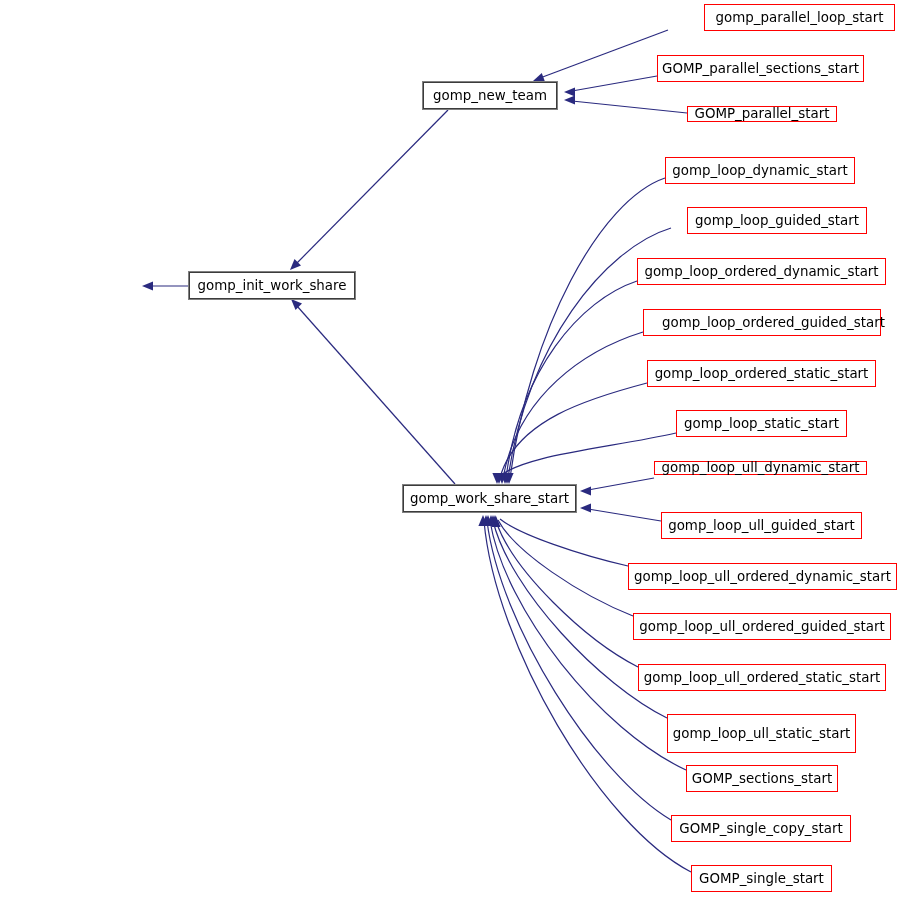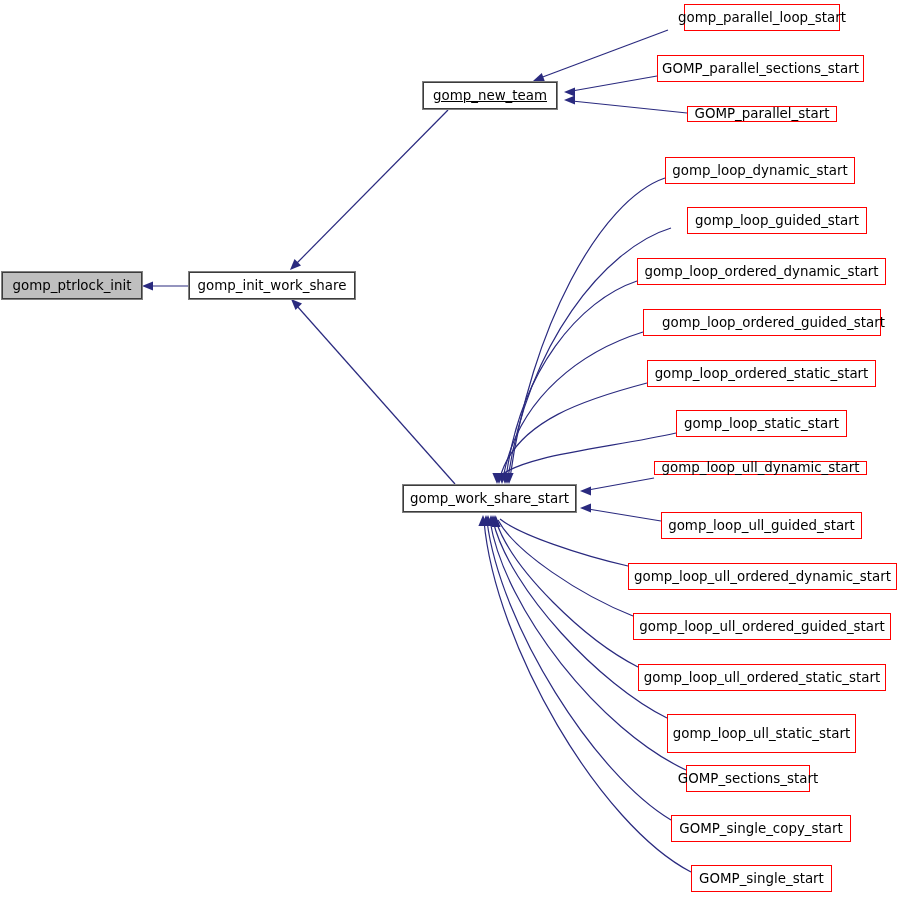--- a/index.html
+++ b/index.html
@@ -102,33 +102,30 @@
       <polygon points="0,0 -11,-4.6 -11,4.6" fill="#2a2a7f" transform="translate(493,515) rotate(-90)"></polygon>
       <path d="M 667,718 C 600,685 510,590 493,521" fill="none" stroke="#2a2a7f" stroke-width="1.2"></path>
       <polygon points="0,0 -11,-4.6 -11,4.6" fill="#2a2a7f" transform="translate(491,515) rotate(-90)"></polygon>
       <path d="M 686,770 C 600,730 505,610 490,521" fill="none" stroke="#2a2a7f" stroke-width="1.2"></path>
       <polygon points="0,0 -11,-4.6 -11,4.6" fill="#2a2a7f" transform="translate(488,515) rotate(-90)"></polygon>
       <path d="M 671,820 C 595,775 500,625 487,521" fill="none" stroke="#2a2a7f" stroke-width="1.2"></path>
       <polygon points="0,0 -11,-4.6 -11,4.6" fill="#2a2a7f" transform="translate(486,515) rotate(-90)"></polygon>
       <path d="M 691,872 C 600,825 495,645 484,521" fill="none" stroke="#2a2a7f" stroke-width="1.2"></path>
       <polygon points="0,0 -11,-4.6 -11,4.6" fill="#2a2a7f" transform="translate(483,515) rotate(-90)"></polygon>
     </svg>
-<div class="node kind-current" style="left: 2px; top: 272px; width: 140px; height: 27px;">
-      <span class="label">gomp_ptrlock_init</span>
-    </div>
     <div class="node kind-internal" style="left: 189px; top: 272px; width: 166px; height: 27px;">
       <span class="label">gomp_init_work_share</span>
     </div>
-    <div class="node kind-internal" style="left: 423px; top: 82px; width: 134px; height: 27px; text-decoration: underline;">
+    <div class="node kind-internal" style="left: 423px; top: 82px; width: 134px; height: 27px;">
       <span class="label">gomp_new_team</span>
     </div>
     <div class="node kind-internal" style="left: 403px; top: 485px; width: 173px; height: 27px; justify-content: center;">
       <span class="label">gomp_work_share_start</span>
     </div>
-    <div class="node kind-external" style="left: 684px; top: 4px; width: 156px; height: 27px;">
+    <div class="node kind-external" style="left: 704px; top: 4px; width: 191px; height: 27px;">
       <span class="label">gomp_parallel_loop_start</span>
     </div>
     <div class="node kind-external" style="left: 657px; top: 55px; width: 207px; height: 27px;">
       <span class="label">GOMP_parallel_sections_start</span>
     </div>
     <div class="node kind-external" style="left: 687px; top: 106px; width: 150px; height: 16px; align-items: center;">
       <span class="label">GOMP_parallel_start</span>
     </div>
     <div class="node kind-external" style="left: 665px; top: 157px; width: 190px; height: 27px;">
       <span class="label">gomp_loop_dynamic_start</span>
@@ -159,21 +156,21 @@
     </div>
     <div class="node kind-external" style="left: 633px; top: 613px; width: 258px; height: 27px;">
       <span class="label">gomp_loop_ull_ordered_guided_start</span>
     </div>
     <div class="node kind-external" style="left: 638px; top: 664px; width: 248px; height: 27px;">
       <span class="label">gomp_loop_ull_ordered_static_start</span>
     </div>
     <div class="node kind-external" style="left: 667px; top: 714px; width: 189px; height: 39px;">
       <span class="label">gomp_loop_ull_static_start</span>
     </div>
-    <div class="node kind-external" style="left: 686px; top: 765px; width: 124px; height: 27px;">
+    <div class="node kind-external" style="left: 686px; top: 765px; width: 152px; height: 27px;">
       <span class="label">GOMP_sections_start</span>
     </div>
     <div class="node kind-external" style="left: 671px; top: 815px; width: 180px; height: 27px;">
       <span class="label">GOMP_single_copy_start</span>
     </div>
     <div class="node kind-external" style="left: 691px; top: 865px; width: 141px; height: 27px;">
       <span class="label">GOMP_single_start</span>
     </div>
   </div>
 

